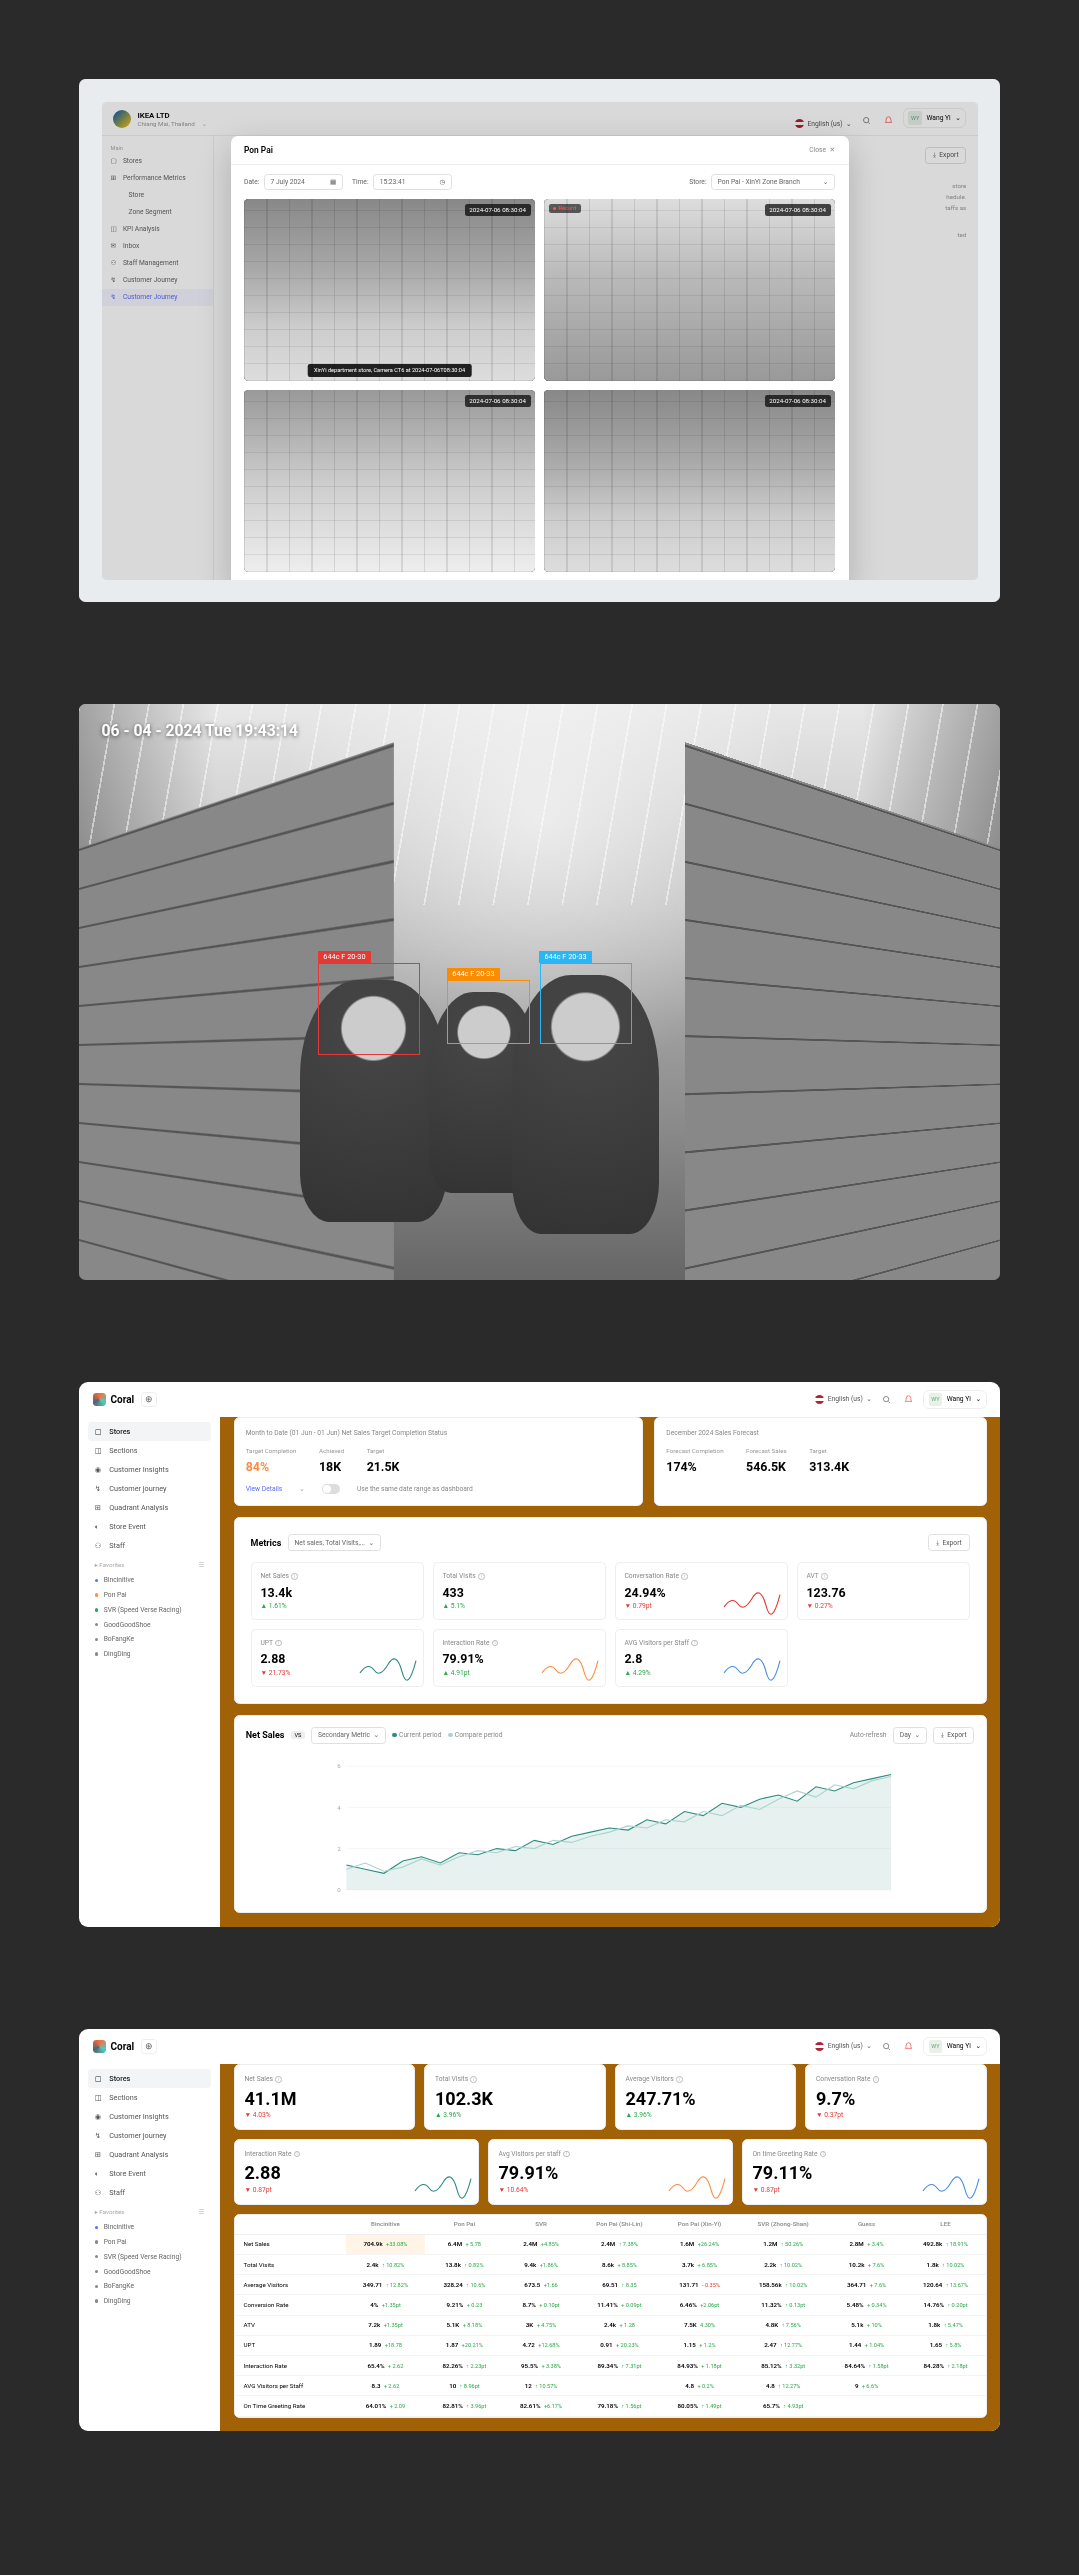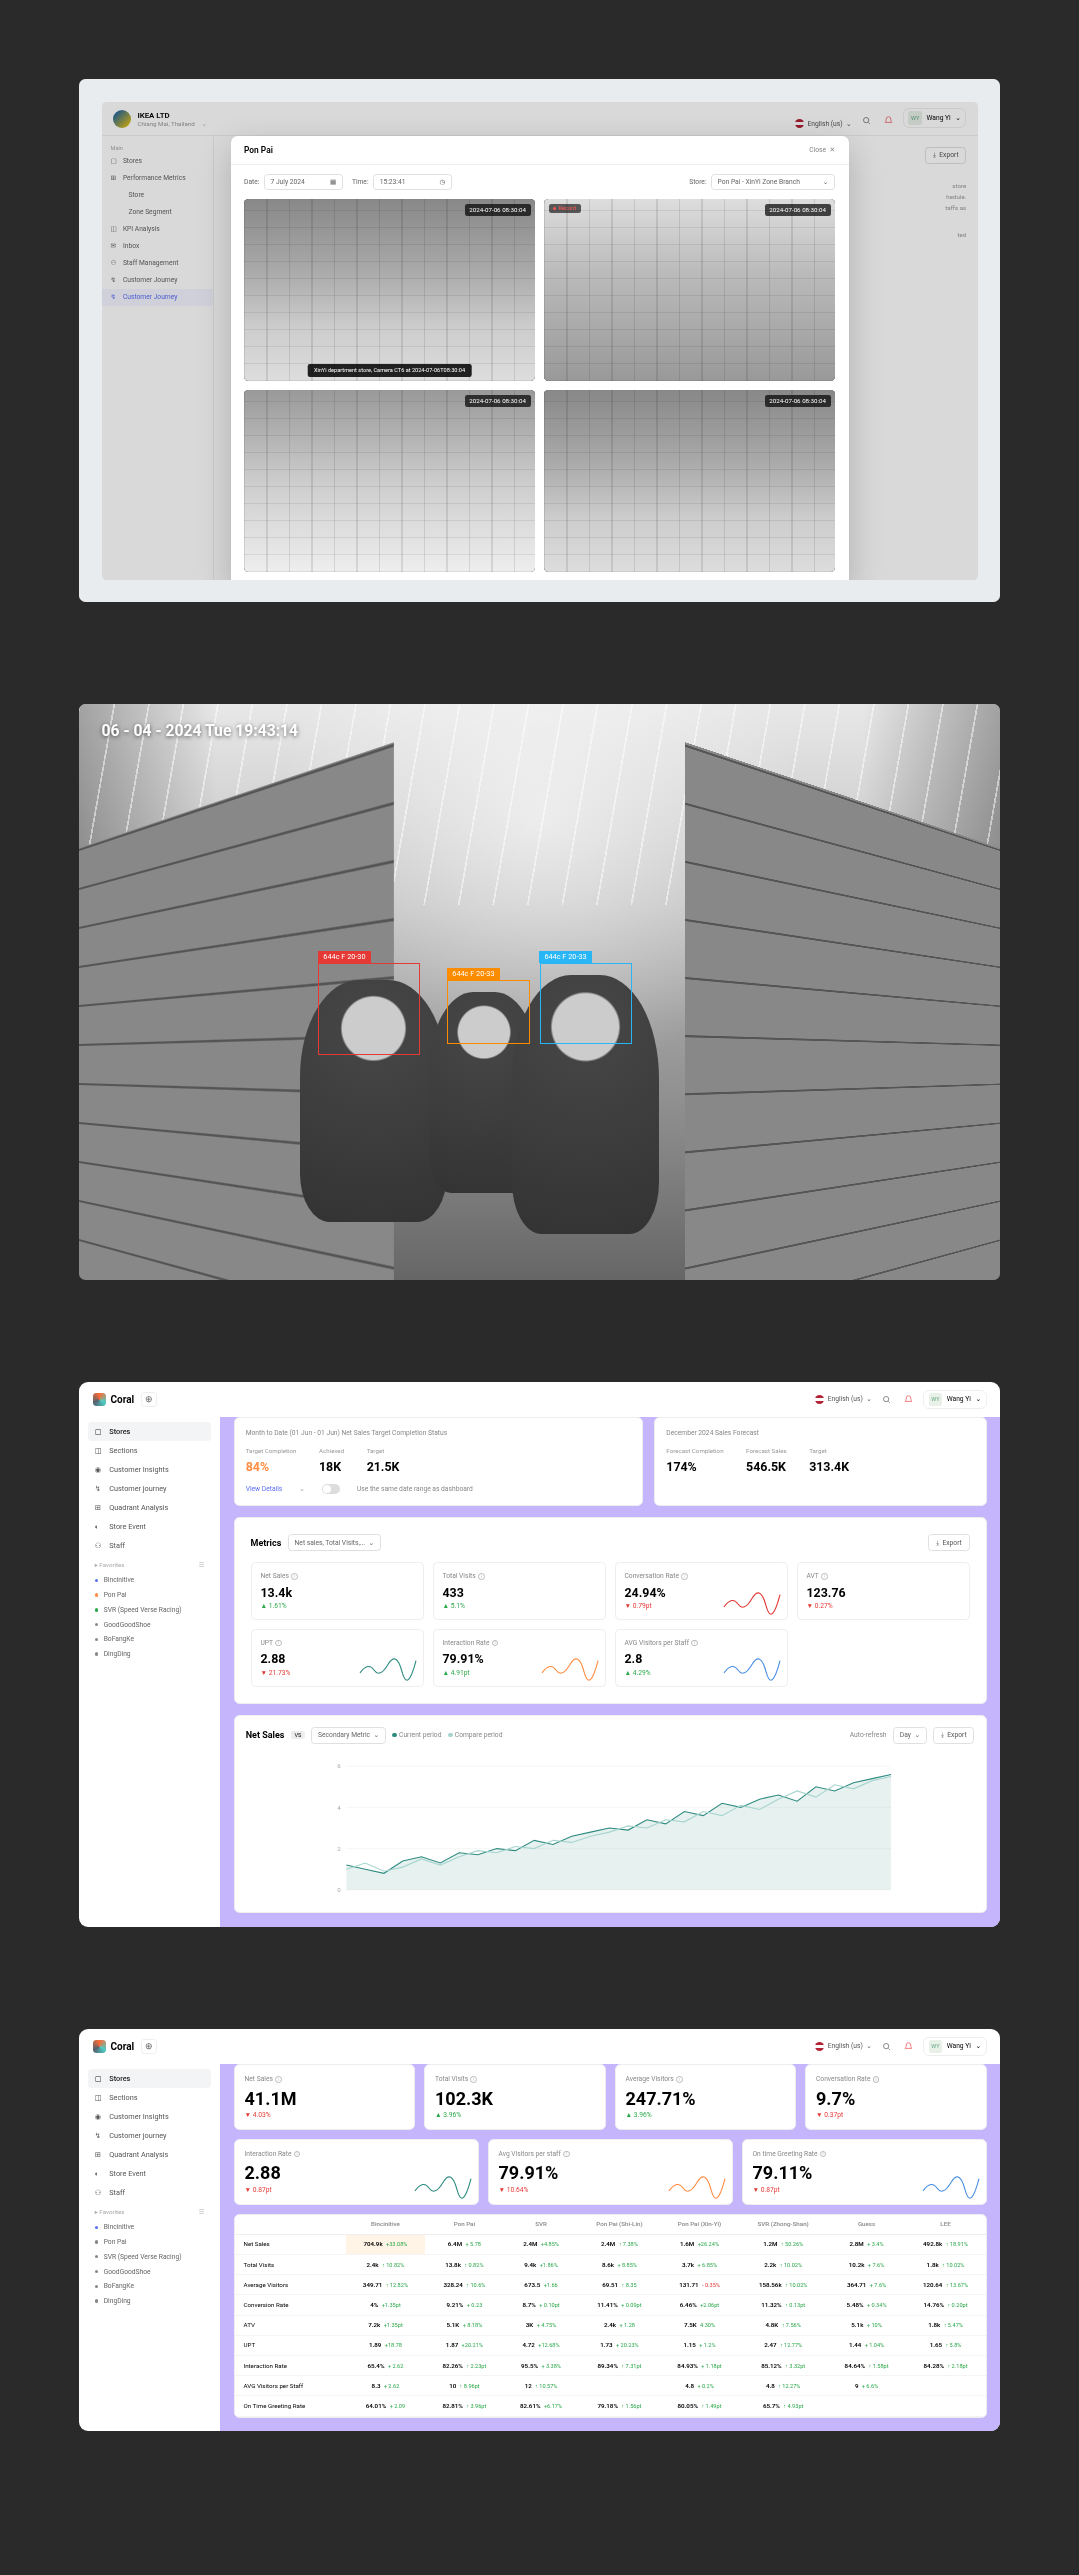--- a/index.html
+++ b/index.html
@@ -66,21 +66,21 @@
 .coral-logo{display:flex;align-items:center;gap:4.5px;font-size:10px;font-weight:700}
 .coral-mark{width:13.5px;height:13.5px;background:conic-gradient(#ff6b35,#4ecdc4,#556270,#ff6b35);border-radius:3.4px}
 .coral-layout{display:flex}
 .coral-sidebar{width:141px;padding:4.5px 9px 13.5px;font-size:7.3px}
 .cs-item{display:flex;align-items:center;gap:5.6px;padding:5px 6.7px;color:#555;border-radius:3.4px;cursor:pointer}
 .cs-item.active{background:#f2f4f6;font-weight:500;color:#222}
 .cs-icon{width:9px;height:9px;flex-shrink:0}
 .cs-section-label{color:#aaa;font-size:6.2px;padding:6.7px 6.7px 3.4px;display:flex;justify-content:space-between;align-items:center}
 .fav-item{display:flex;align-items:center;gap:5.6px;padding:3.4px 6.7px;font-size:6.7px;color:#666}
 .fav-dot{width:3.4px;height:3.4px;border-radius:50%}
-.coral-main{flex:1;padding:0 13.5px 13.5px;background:#c4b5fd}
+.coral-main{flex:1;padding:0 13.5px 13.5px;background:#a16207}
 .summary-row{display:flex;gap:11.2px;margin-bottom:11.2px}
 .summary-card{flex:1;background:#fff;border:0.6px solid #eee;border-radius:5.6px;padding:11.2px}
 .summary-title{font-size:6.7px;color:#888;margin-bottom:10px}
 .summary-stats{display:flex;gap:22.5px}
 .stat-label{font-size:6.2px;color:#999;margin-bottom:3.4px}
 .stat-val{font-size:12.4px;font-weight:700}
 .stat-val.orange{color:#ff8c42}
 .view-details{color:#5b6ef5;font-size:6.7px;margin-top:10px;display:flex;align-items:center;gap:17px}
 .toggle{width:18px;height:10px;background:#ddd;border-radius:5px;position:relative}
 .toggle::after{content:'';position:absolute;width:7.9px;height:7.9px;background:#fff;border-radius:50%;top:1.1px;left:1.1px}
@@ -995,21 +995,21 @@
                     </div>
                   </td>
                   <td>
                     <div class="cell-dual">
                       <span class="cell-main">4.72</span>
                       <span class="cell-delta delta-up">+12.68%</span>
                     </div>
                   </td>
                   <td>
                     <div class="cell-dual">
-                      <span class="cell-main">1.73</span>
+                      <span class="cell-main">0.91</span>
                       <span class="cell-delta delta-up">+ 20.23%</span>
                     </div>
                   </td>
                   <td>
                     <div class="cell-dual">
                       <span class="cell-main">1.15</span>
                       <span class="cell-delta delta-up">+  1.2%</span>
                     </div>
                   </td>
                   <td>

